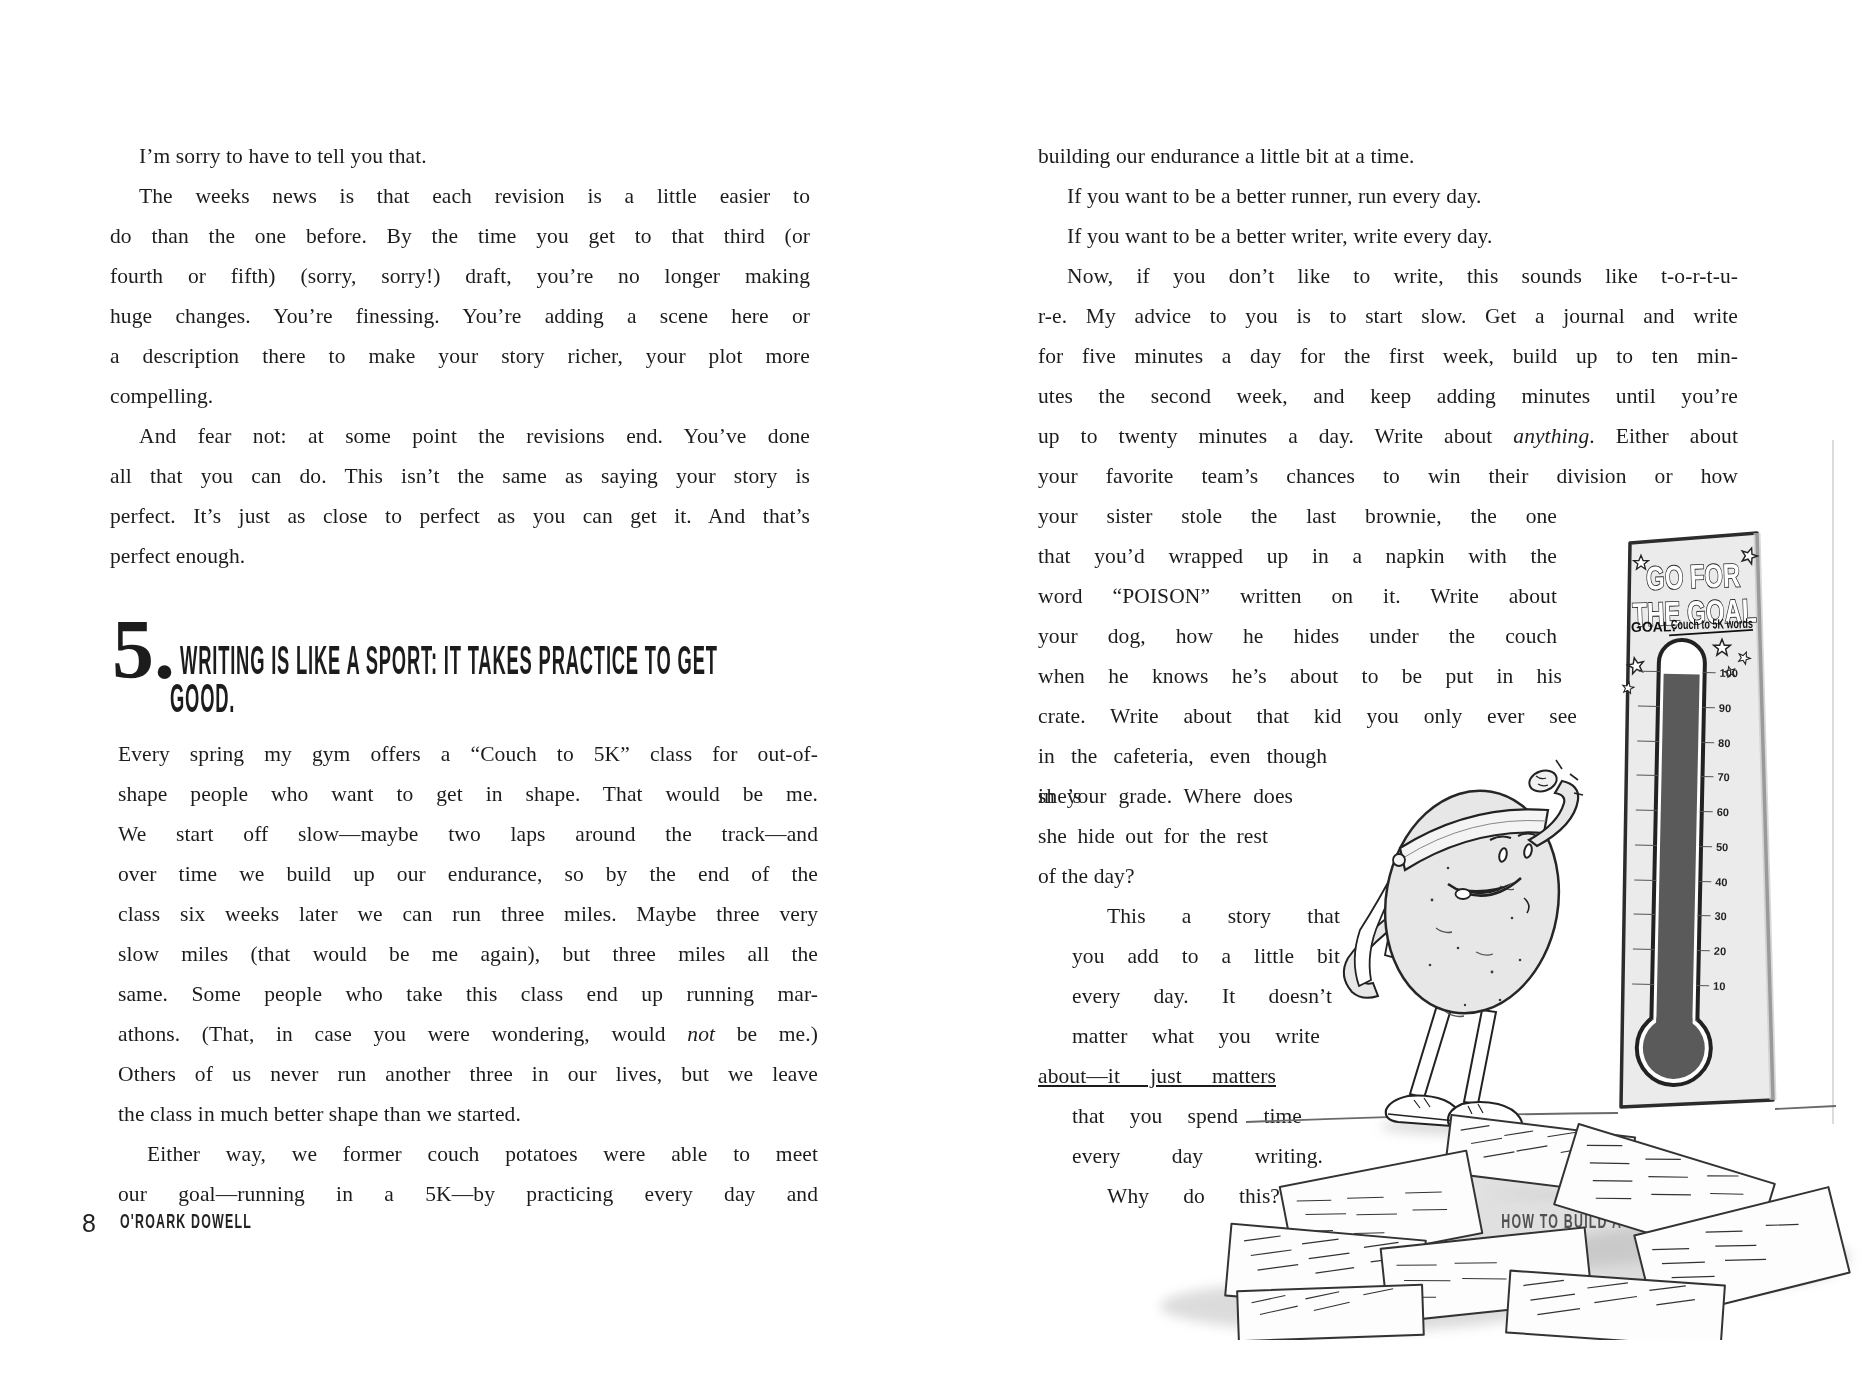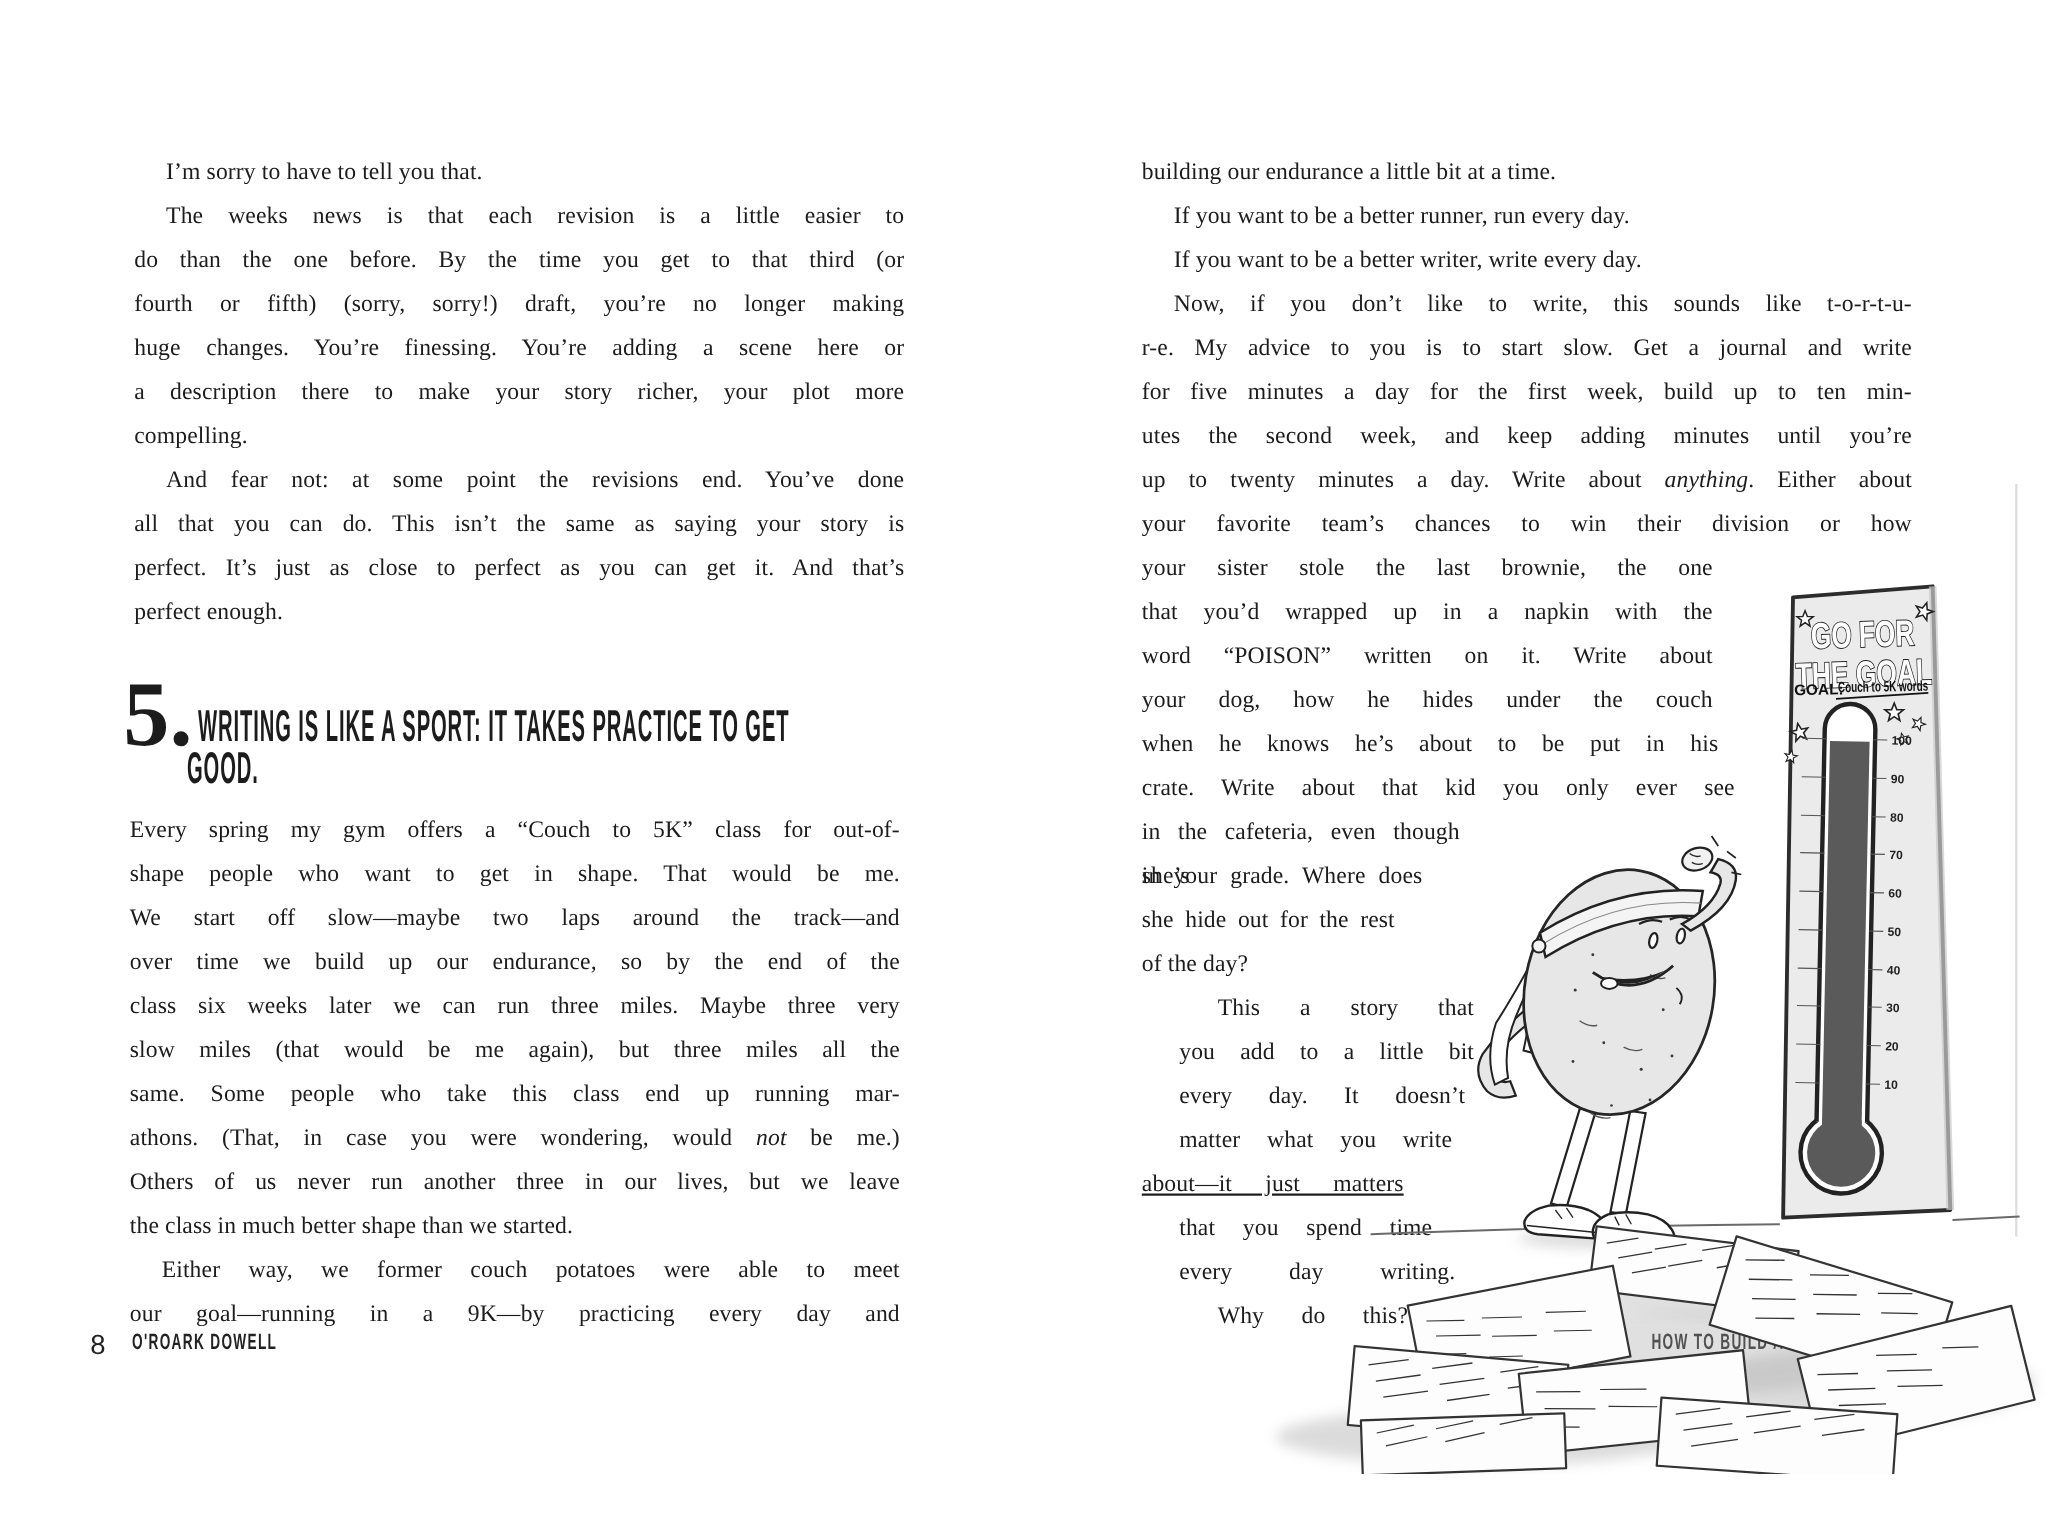--- a/index.html
+++ b/index.html
@@ -24,21 +24,21 @@
   .foot-name { display:inline-block; transform:scale(0.8,1.3); transform-origin:0 100%;
                font-family:"Liberation Sans", sans-serif; font-size:15.5px;
                letter-spacing:1.5px; font-weight:600; color:#222; }
   .foot-name.right { transform-origin:100% 100%; }
   svg text { font-family:"Liberation Sans", sans-serif; }
   .figure { position:absolute; left:1100px; top:420px; width:766px; height:920px; }
 </style>
 </head>
 <body>
 
-<div class="col" style="left:122px; top:136px; width:700px;">
+<div class="col" style="left:110px; top:136px; width:700px;">
   <div class="line ind">I’m sorry to have to tell you that.</div>
   <div class="line ind j">The weeks news is that each revision is a little easier to</div>
   <div class="line j">do than the one before. By the time you get to that third (or</div>
   <div class="line j">fourth or fifth) (sorry, sorry!) draft, you’re no longer making</div>
   <div class="line j">huge changes. You’re finessing. You’re adding a scene here or</div>
   <div class="line j">a description there to make your story richer, your plot more</div>
   <div class="line">compelling.</div>
   <div class="line ind j">And fear not: at some point the revisions end. You’ve done</div>
   <div class="line j">all that you can do. This isn’t the same as saying your story is</div>
   <div class="line j">perfect. It’s just as close to perfect as you can get it. And that’s</div>
@@ -58,21 +58,21 @@
   <div class="line j">shape people who want to get in shape. That would be me.</div>
   <div class="line j">We start off slow—maybe two laps around the track—and</div>
   <div class="line j">over time we build up our endurance, so by the end of the</div>
   <div class="line j">class six weeks later we can run three miles. Maybe three very</div>
   <div class="line j">slow miles (that would be me again), but three miles all the</div>
   <div class="line j">same. Some people who take this class end up running mar-</div>
   <div class="line j"><span>athons. (That, in case you were wondering, would </span><em class="it">not</em><span> be me.)</span></div>
   <div class="line j">Others of us never run another three in our lives, but we leave</div>
   <div class="line">the class in much better shape than we started.</div>
   <div class="line ind j">Either way, we former couch potatoes were able to meet</div>
-  <div class="line j">our goal—running in a 9K—by practicing every day and</div>
+  <div class="line j">our goal—running in a 5K—by practicing every day and</div>
 </div>
 
 <div class="footer" style="left:82px;">
   <span class="folio">8</span>
   <span class="foot-name" style="margin-left:20px;">O'ROARK DOWELL</span>
 </div>
 
 <div class="col" style="left:1038px; top:136px; width:700px;">
   <div class="line">building our endurance a little bit at a time.</div>
   <div class="line ind">If you want to be a better runner, run every day.</div>

